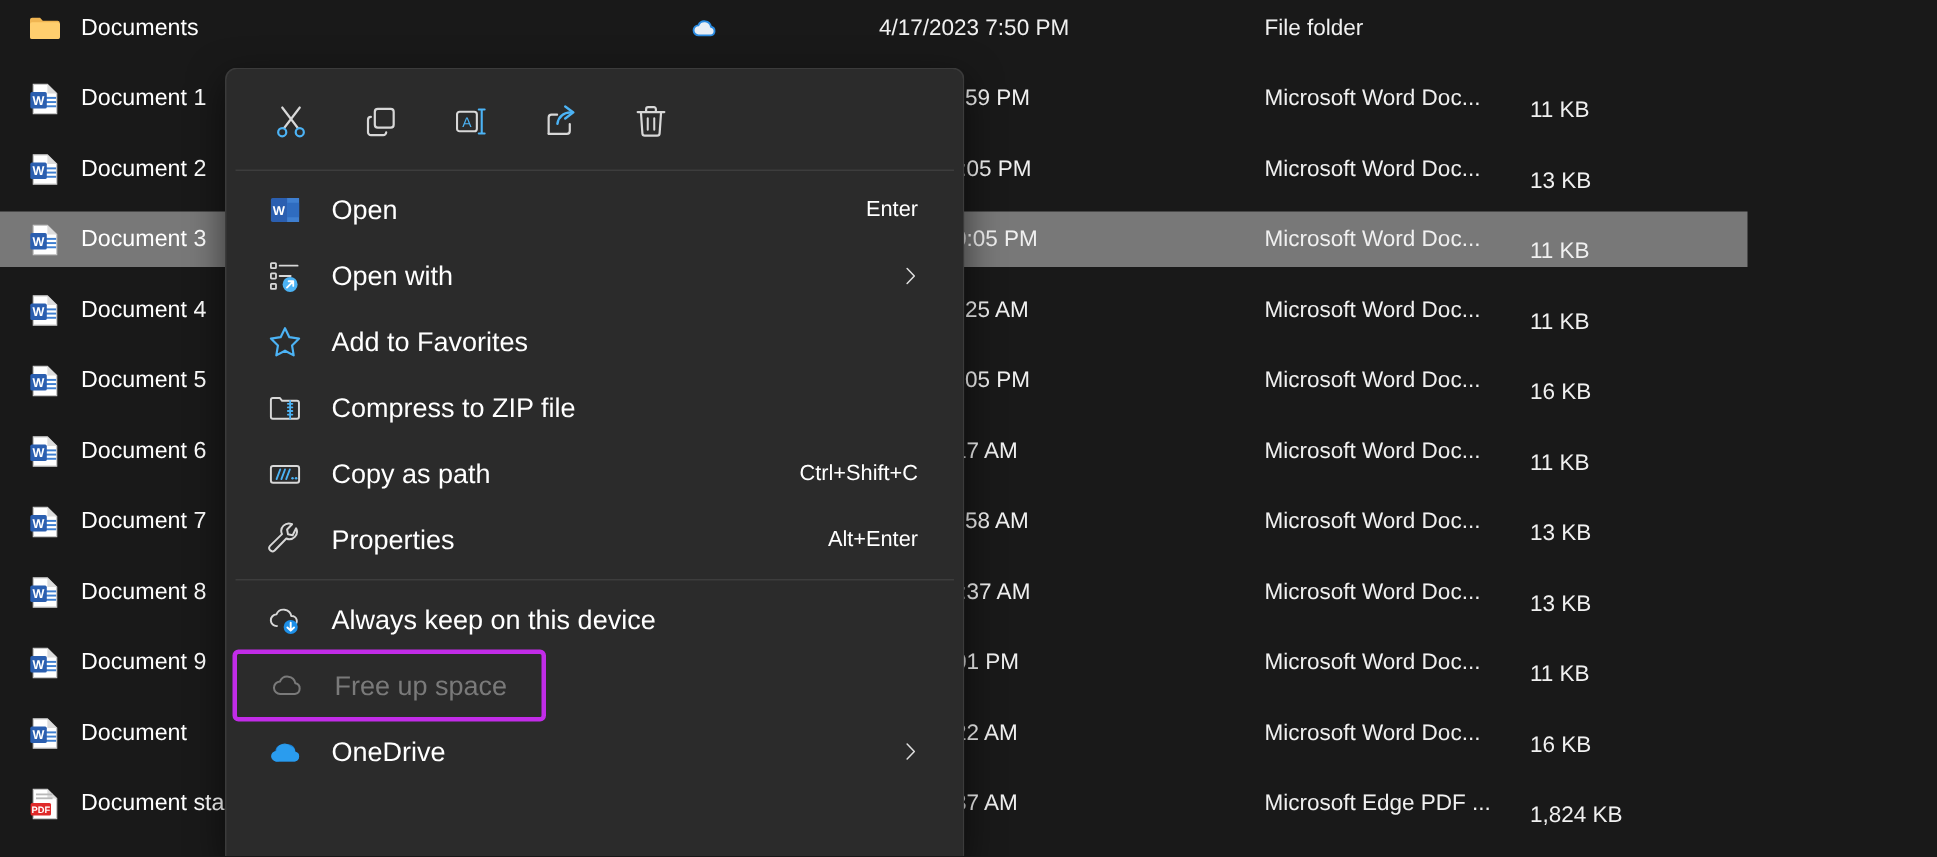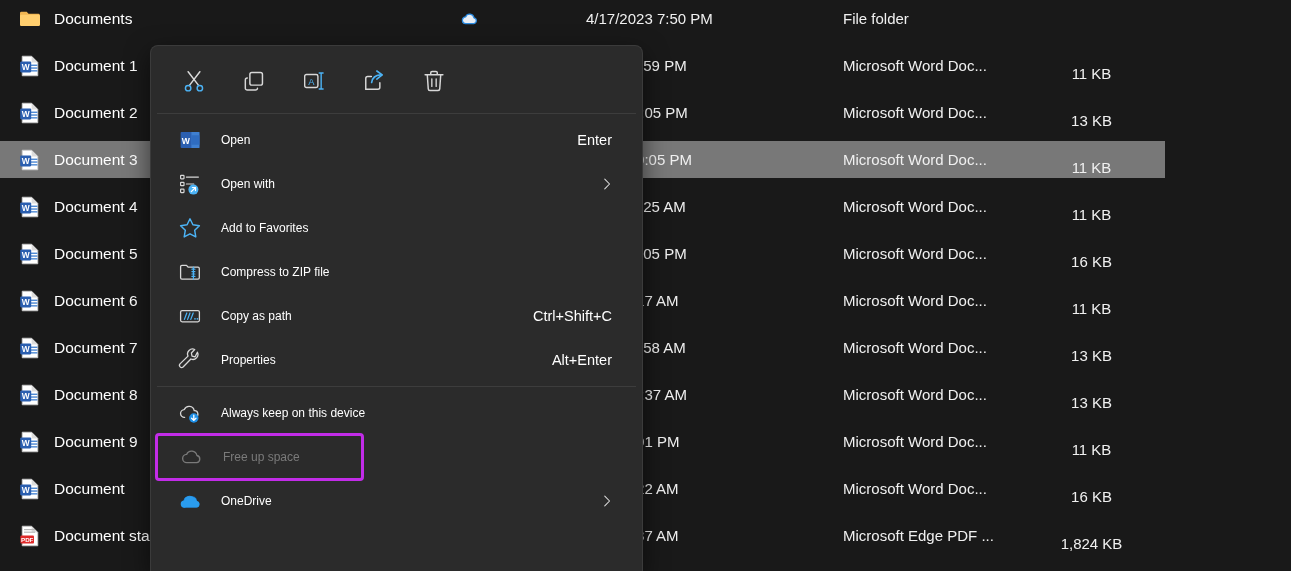--- a/index.html
+++ b/index.html
@@ -67,21 +67,21 @@
     position: absolute;
     left: 843px;
     font-size: 15px;
     color: #f0f0f0;
     white-space: nowrap;
   }
   .cell-size {
     position: absolute;
     left: 1020px;
     width: 143px;
-    text-align: center;
+    text-align: left;
     font-size: 15px;
     color: #f0f0f0;
     white-space: nowrap;
     margin-top: 16px;
   }
 
   
   .icon-box {
     width: 24px;
     height: 24px;
@@ -141,21 +141,21 @@
   .menu-item .mi-icon {
     width: 26px;
     height: 26px;
     flex: 0 0 26px;
     display: flex;
     align-items: center;
     justify-content: center;
     margin-right: 18px;
   }
   .menu-item .mi-label {
-    font-size: 12px;
+    font-size: 18px;
     color: #ffffff;
     flex: 1 1 auto;
     white-space: nowrap;
   }
   .menu-item .mi-accel {
     font-size: 14.5px;
     color: #ffffff;
     margin-left: auto;
     padding-right: 10px;
     white-space: nowrap;

